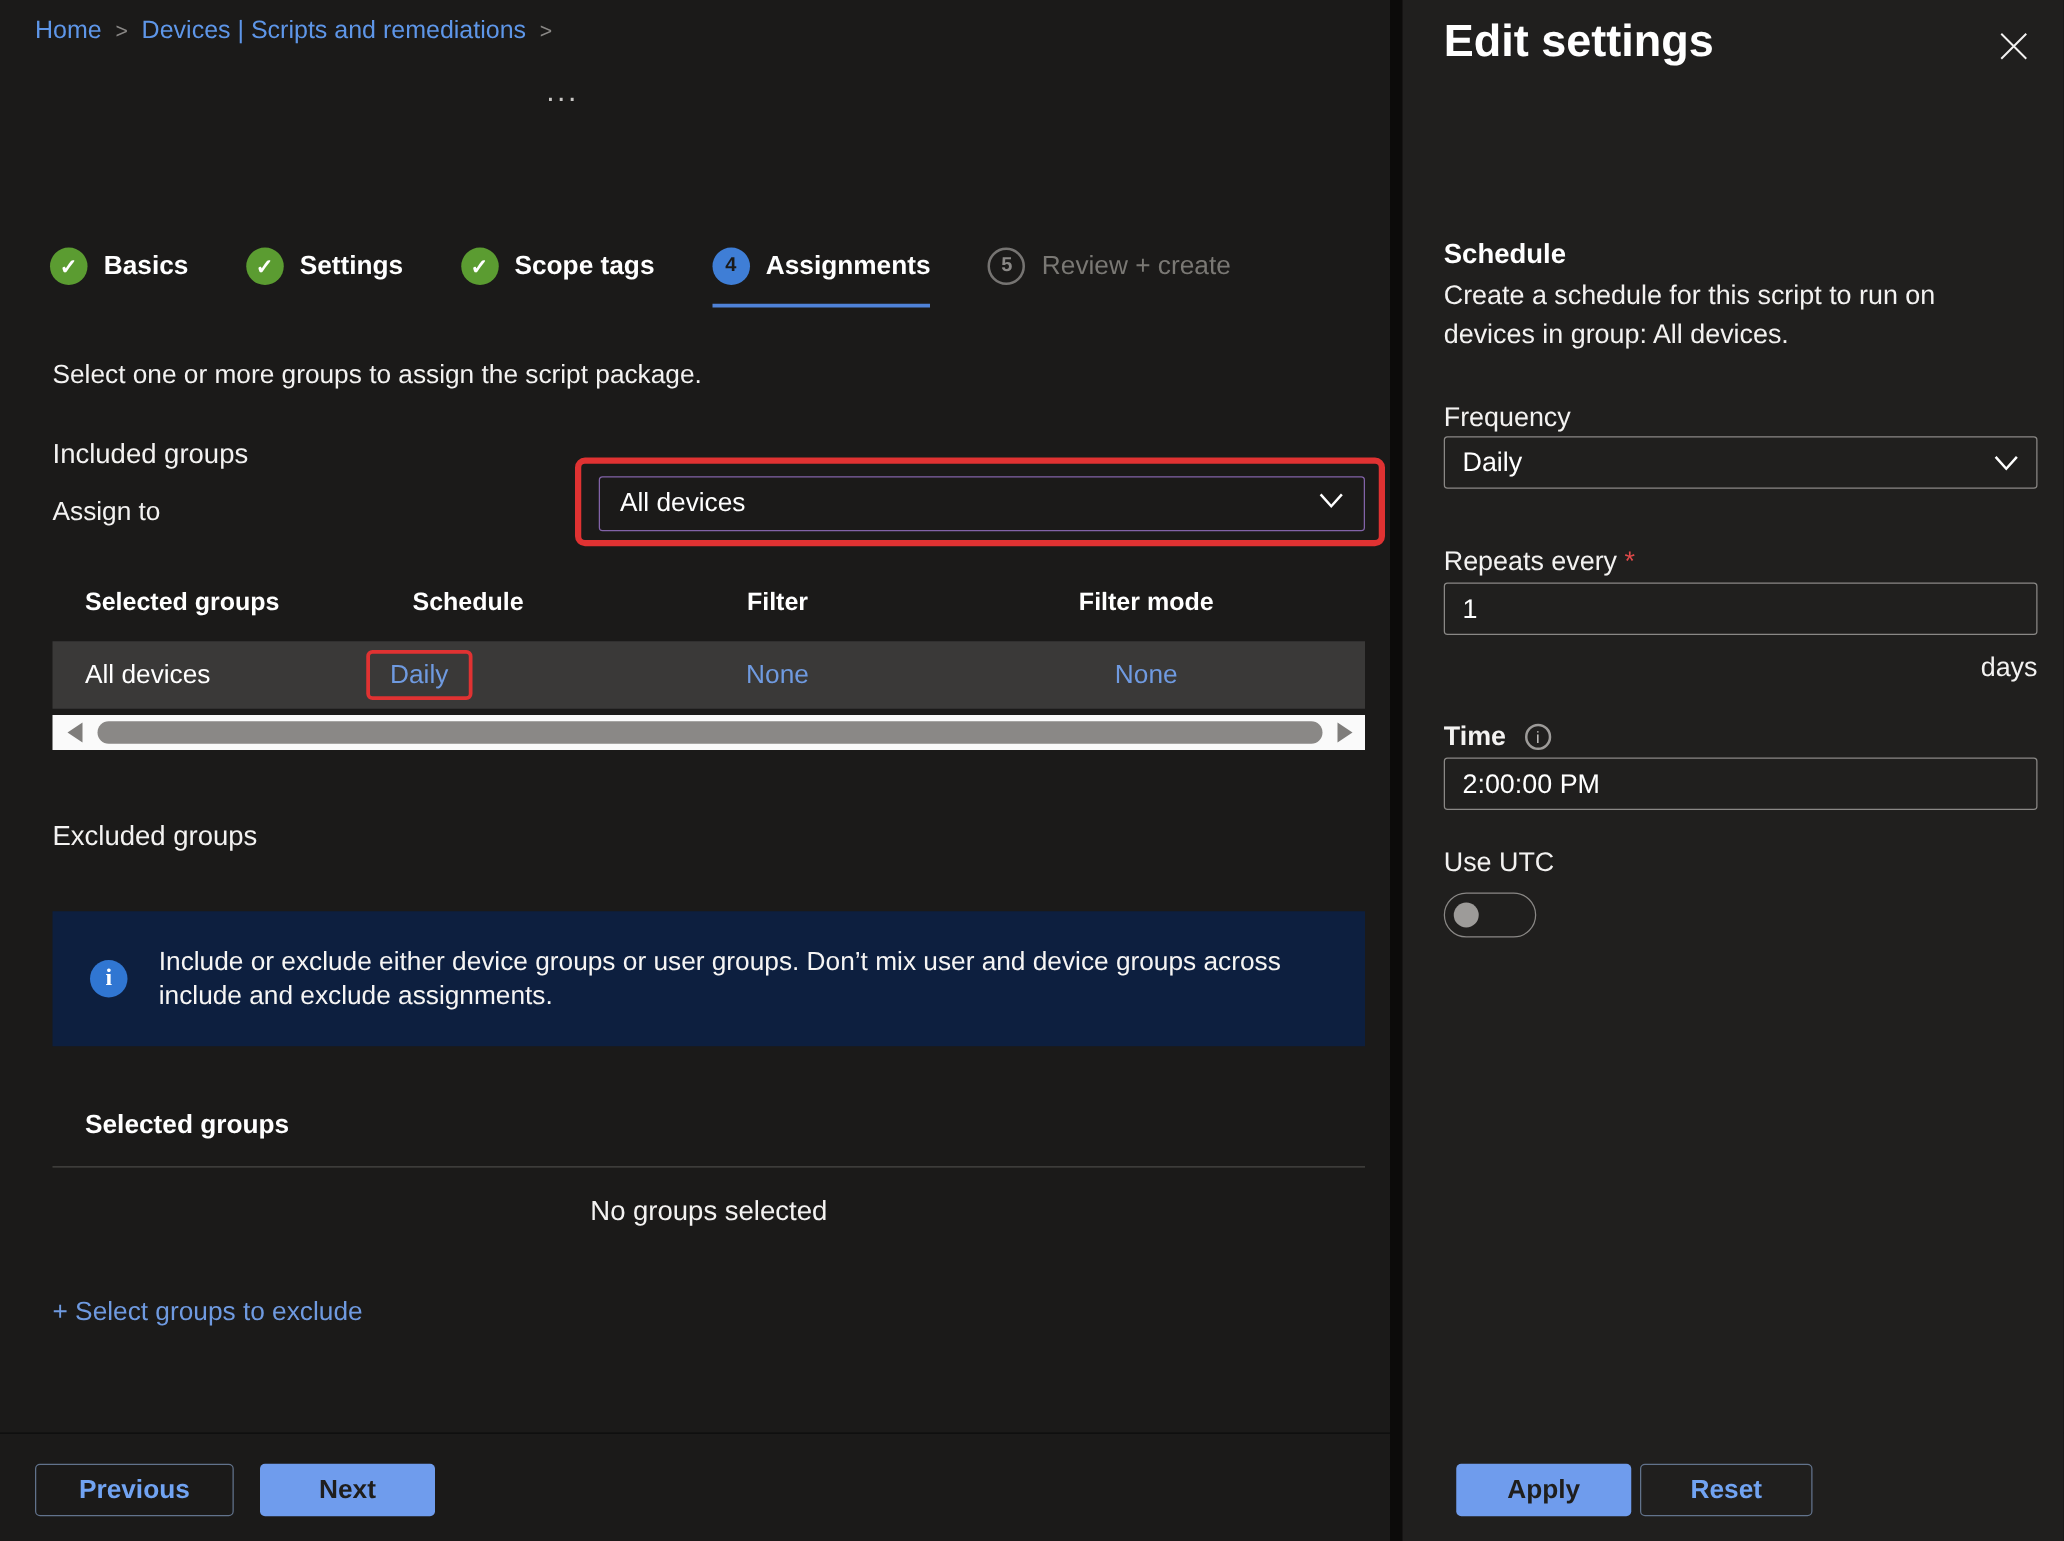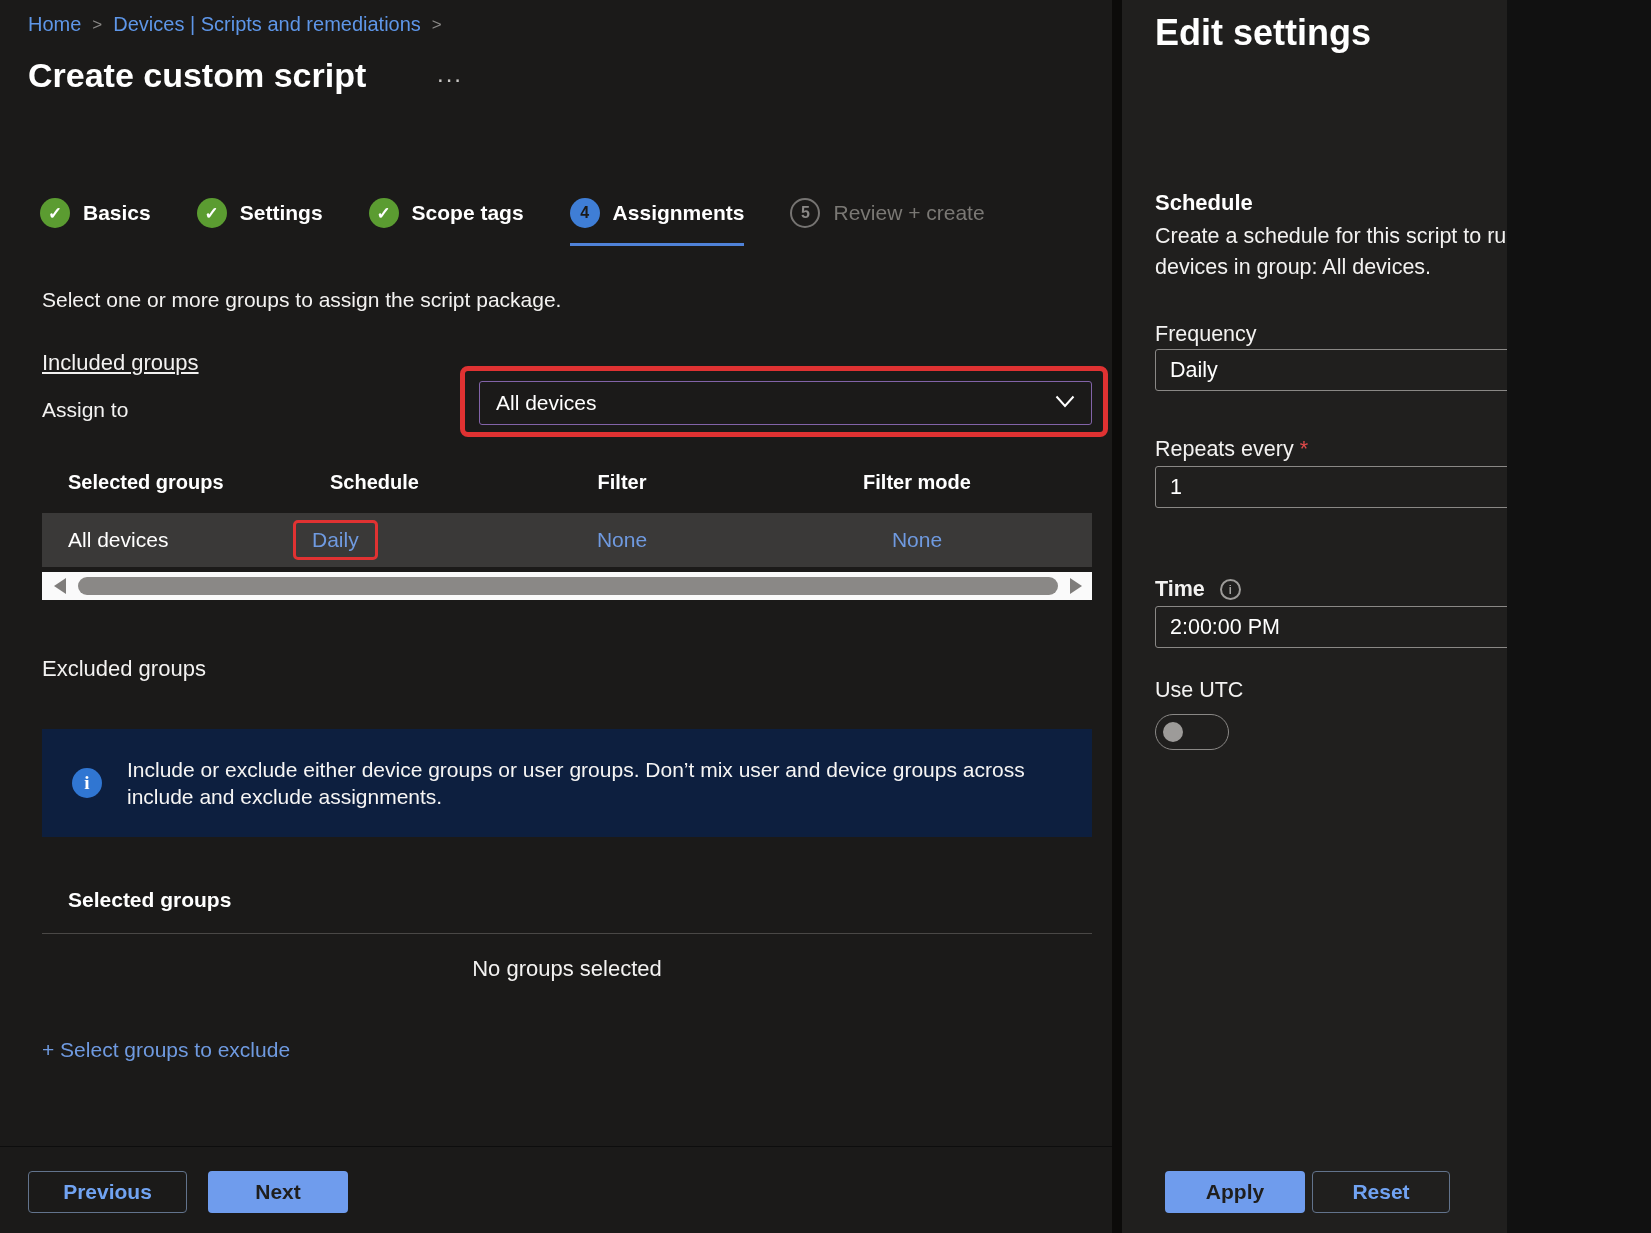--- a/index.html
+++ b/index.html
@@ -1,18 +1,18 @@
 <!DOCTYPE html>
 <html><head>
 <meta charset="utf-8">
 <style>
   * { margin:0; padding:0; box-sizing:border-box; }
   html,body { background:#111; }
   #root {
-    position:relative; width:1507px; height:1233px;
+    position:relative; width:1651px; height:1233px;
     background:#1b1a19; overflow:hidden;
     font-family:"Liberation Sans", sans-serif; color:#f3f2f1;
   }
   
   .breadcrumb { position:absolute; left:28px; top:13px; display:flex; align-items:center; gap:11px; font-size:20px; }
   .crumb { color:#5e96e8; cursor:pointer; }
   .crumb-sep { color:#8a8886; font-size:17px; }
   .page-title { position:absolute; left:28px; top:56px; font-size:34px; font-weight:700; color:#ffffff; }
   .title-ellipsis { position:absolute; left:437px; top:60px; font-size:24px; color:#c8c6c4; letter-spacing:2px; cursor:pointer; }
 
@@ -25,21 +25,21 @@
   .step-upcoming .step-circle { background:transparent; border:2px solid #767472; color:#8a8886; }
   .step-label { font-size:21px; font-weight:600; color:#ffffff; white-space:nowrap; }
   .step-active { border-bottom-color:#4f82d8; }
   .step-active .step-label { font-weight:700; }
   .step-upcoming .step-label { color:#7a7874; font-weight:400; }
   .check-glyph { font-size:17px; font-weight:700; color:#fff; }
 
   .instruction { position:absolute; left:42px; top:288px; font-size:21px; }
 
   
-  .included-heading { position:absolute; left:42px; top:350px; font-size:22px;text-decoration:underline; }
+  .included-heading { position:absolute; left:42px; top:350px; font-size:22px; }
   .assign-to-label { position:absolute; left:42px; top:398px; font-size:21px; }
   .highlight-box { position:absolute; left:460px; top:366px; width:648px; height:71px; border:5px solid #e03232; border-radius:8px; }
   .assign-dropdown {
     position:absolute; left:479px; top:381px; width:613px; height:44px;
     border:1px solid #8263a8; border-radius:3px; background:#1b1a19;
     display:flex; align-items:center; padding:0 16px; cursor:pointer;
   }
   .assign-dropdown .dd-value { font-size:21px; color:#fff; flex:1; }
 
   
@@ -108,21 +108,20 @@
 
 <div id="root">
 
   <div class="breadcrumb">
     <span class="crumb">Home</span>
     <span class="crumb-sep">&gt;</span>
     <span class="crumb">Devices | Scripts and remediations</span>
     <span class="crumb-sep">&gt;</span>
   </div>
 
-  <div class="page-title">Create custom script</div>
   <div class="title-ellipsis">...</div>
 
   <div class="tabs">
     <div class="step step-complete">
       <span class="step-circle">
           <span class="check-glyph">✓</span>
         </span>
       <span class="step-label">Basics</span>
     </div>
     <div class="step step-complete">

